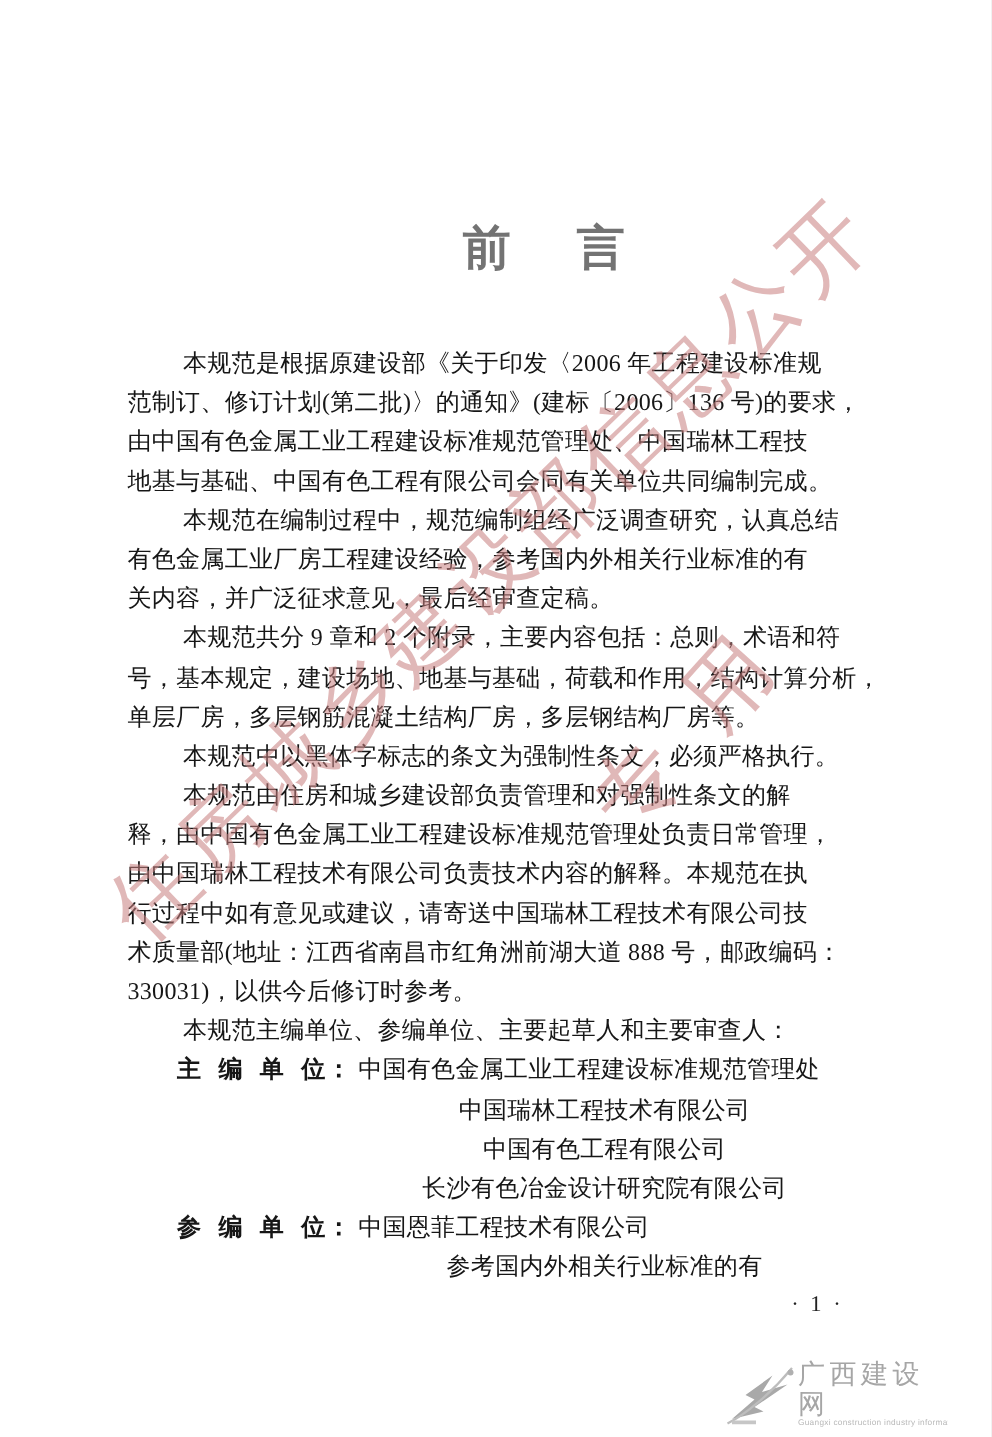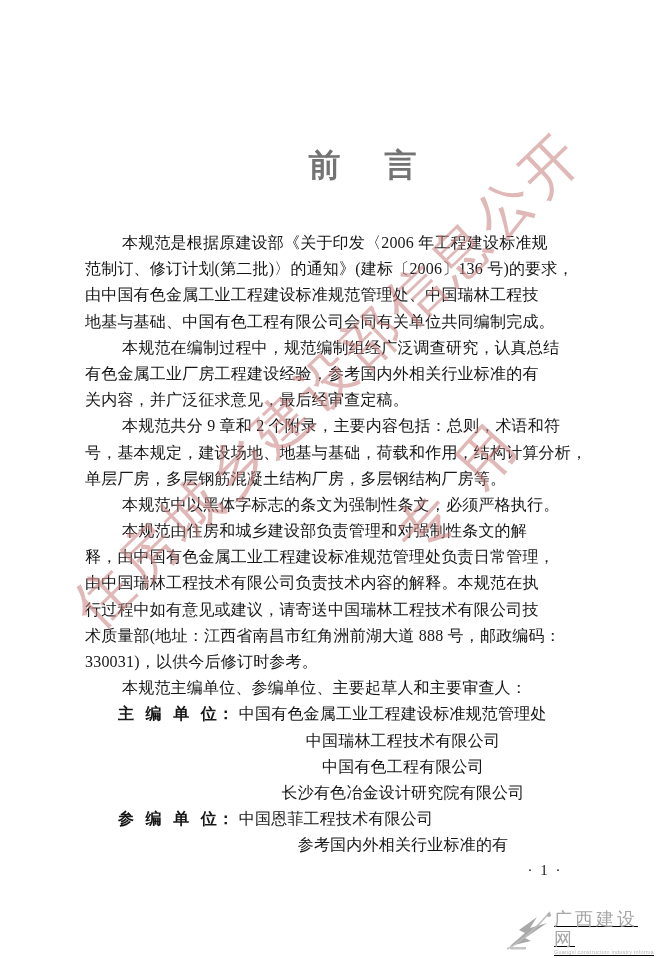--- a/index.html
+++ b/index.html
@@ -40,22 +40,22 @@
   }
   .wm2 {
     left:322px; top:436px; width:290px; height:84px; line-height:84px;
     font-size:57px; letter-spacing:34px; transform:rotate(-48deg);
   }
   .page-num {
     position:absolute; left:500px; top:862px; width:90px;
     text-align:center; font-size:15px; color:#222; letter-spacing:2px;
   }
   .site-logo {
-    position:absolute; left:506px; top:902px; width:150px;
-    display:flex; align-items:flex-end; z-index:6;text-decoration:underline;
+    position:absolute; left:484px; top:902px; width:150px;
+    display:flex; align-items:center; z-index:6;
   }
   .logo-mark { flex:0 0 auto; }
   .logo-text-col { display:flex; flex-direction:column; margin-left:2px; }
   .logo-name {
     font-size:18px; color:#a6a6a6; letter-spacing:3px; line-height:20px;
     font-family:"Liberation Serif","DejaVu Serif",serif;
   }
   .logo-tagline {
     font-size:5.5px; color:#b8b8b8; letter-spacing:0.2px; line-height:7px;
     font-family:"Liberation Sans","DejaVu Sans",sans-serif;

